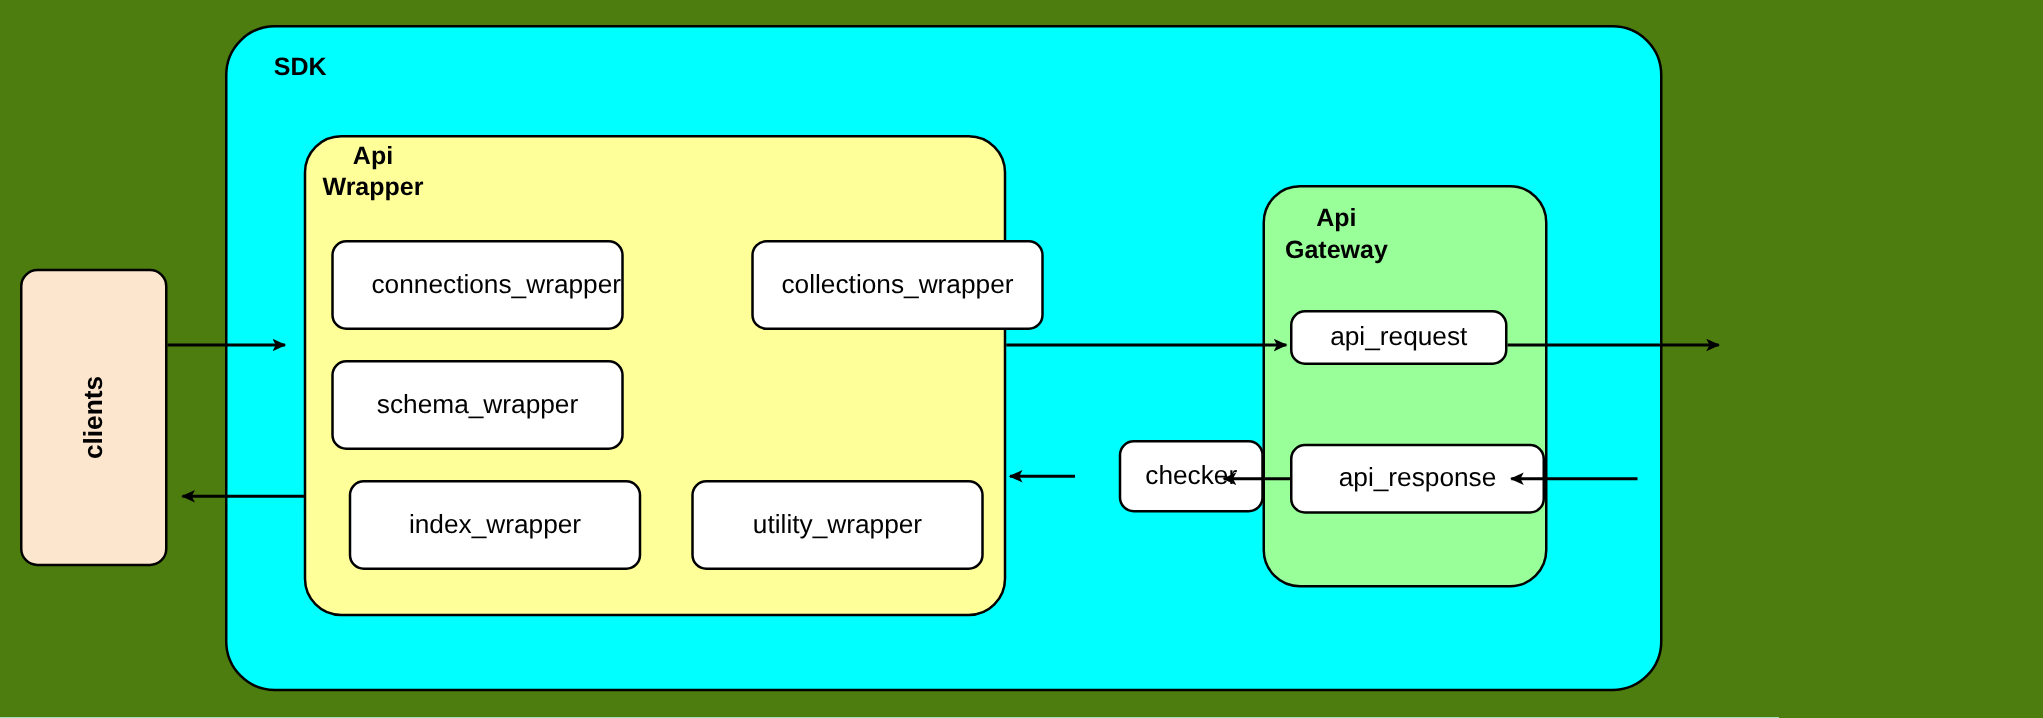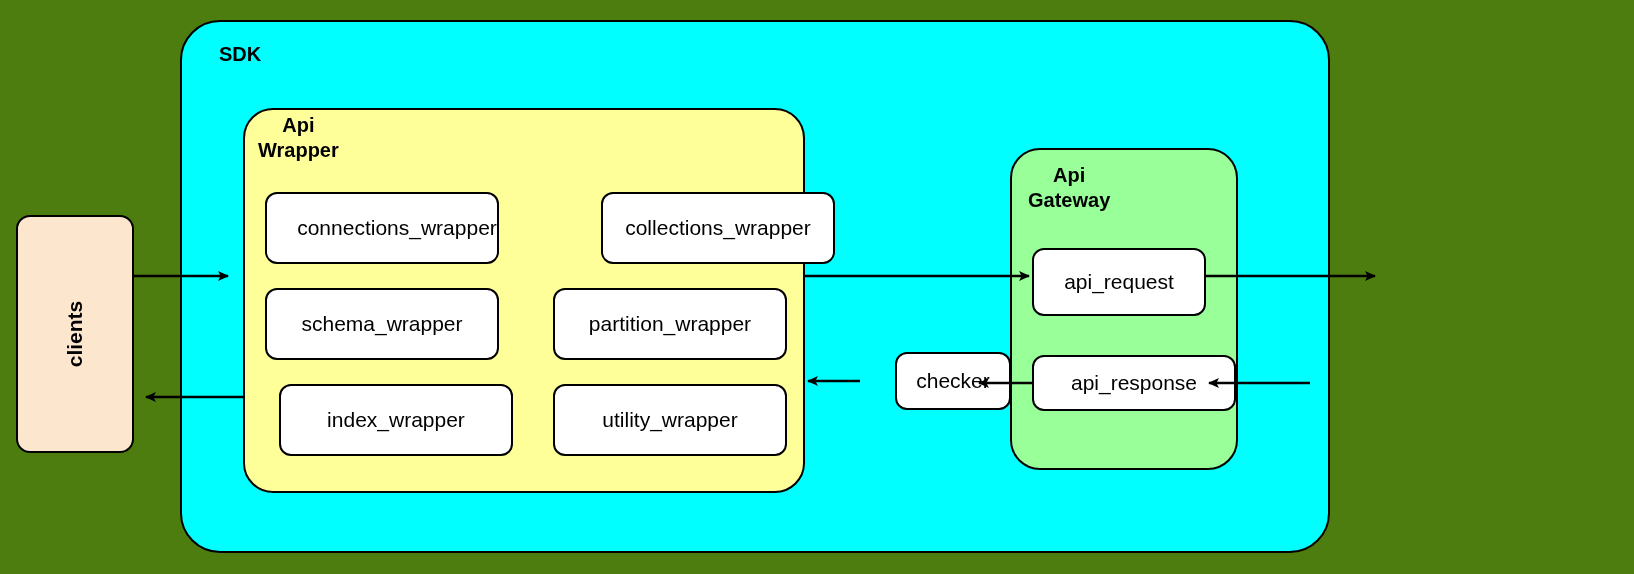--- a/index.html
+++ b/index.html
@@ -77,21 +77,21 @@
   }
   
   .n-connections { left: 265px;  top: 192px; width: 234px; height: 72px; padding-left: 30px; }
   .n-schema      { left: 265px;  top: 288px; width: 234px; height: 72px; }
   .n-index       { left: 265px;  top: 384px; width: 234px; height: 72px; margin-left: 14px; }
   
   .n-collections { left: 553px;  top: 192px; width: 234px; height: 72px; margin-left: 48px; }
   .n-partition   { left: 553px;  top: 288px; width: 234px; height: 72px; }
   .n-utility     { left: 553px;  top: 384px; width: 234px; height: 72px; }
   
-  .n-apirequest  { left: 1032px; top: 248px; width: 174px; height: 68px; }
+  .n-apirequest  { left: 1032px; top: 248px; width: 174px; height: 44px; }
   .n-apiresponse { left: 1032px; top: 355px; width: 204px; height: 56px; }
   
   .n-checker     { left: 860px;  top: 352px; width: 116px; height: 58px; margin-left: 35px; }
 
   
   .clients-box {
     left: 16px;
     top: 215px;
     width: 118px;
     height: 238px;
@@ -140,21 +140,20 @@
 
   <div class="container-title sdk-title">SDK</div>
   <div class="container-title apiwrapper-title">Api
 Wrapper</div>
   <div class="container-title apigateway-title">Api
 Gateway</div>
 
   <div class="node n-connections">connections_wrapper</div>
   <div class="node n-collections">collections_wrapper</div>
   <div class="node n-schema">schema_wrapper</div>
-  <div class="node n-partition">partition_wrapper</div>
   <div class="node n-index">index_wrapper</div>
   <div class="node n-utility">utility_wrapper</div>
 
   <div class="node n-apirequest">api_request</div>
   <div class="node n-apiresponse">api_response</div>
 
   <div class="node n-checker">checker</div>
 
   <div class="box clients-box">
     <span class="clients-label">clients</span>

